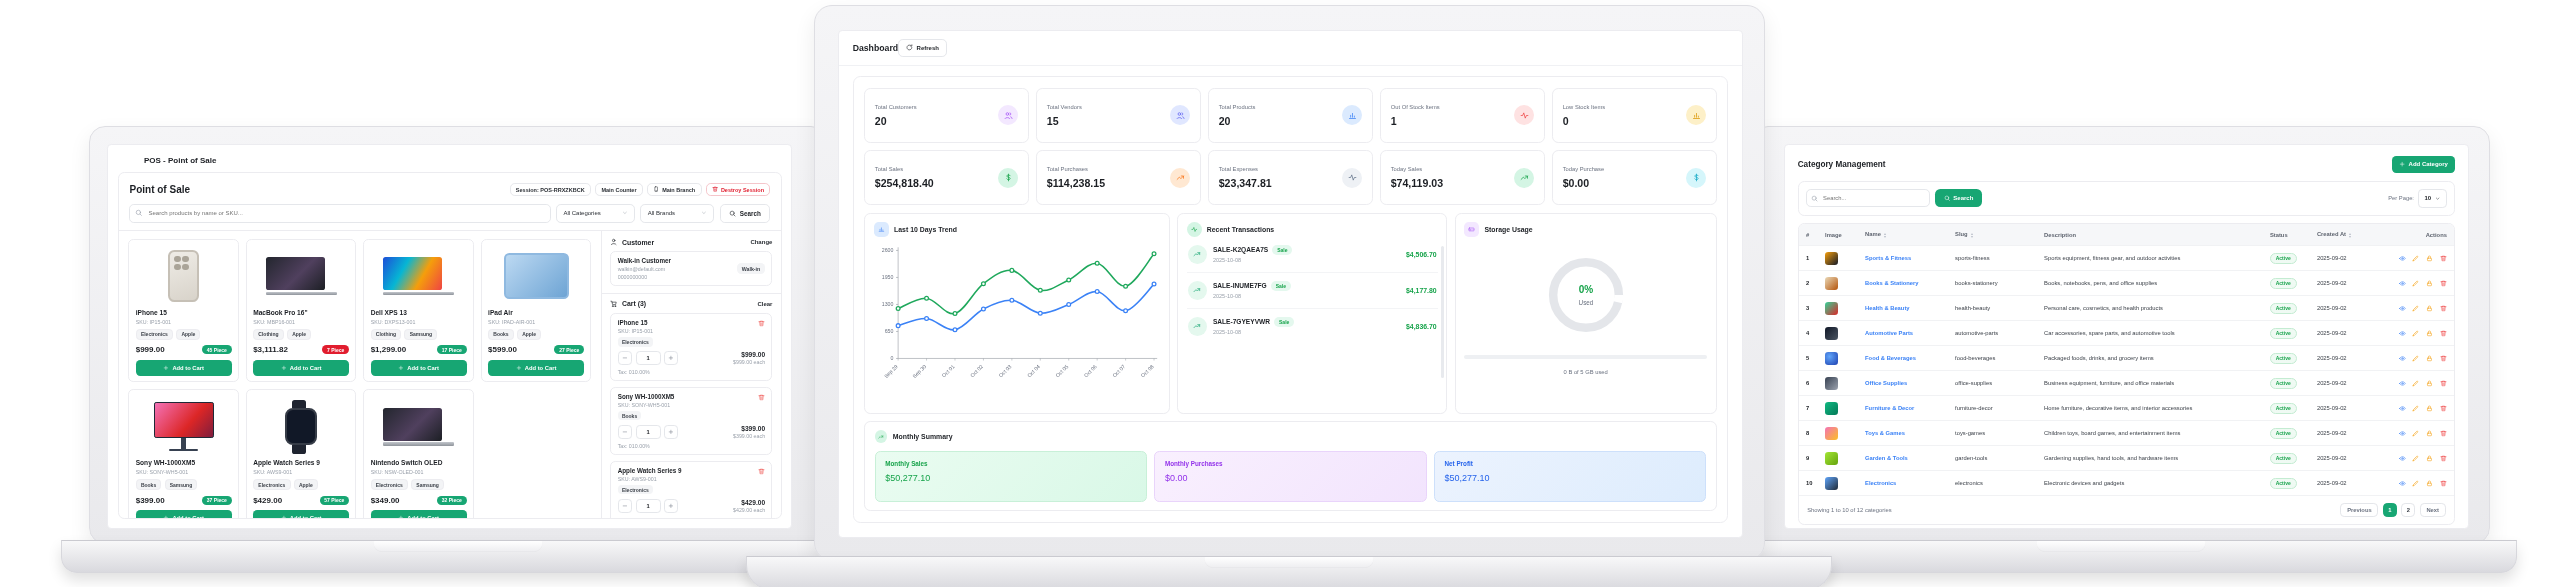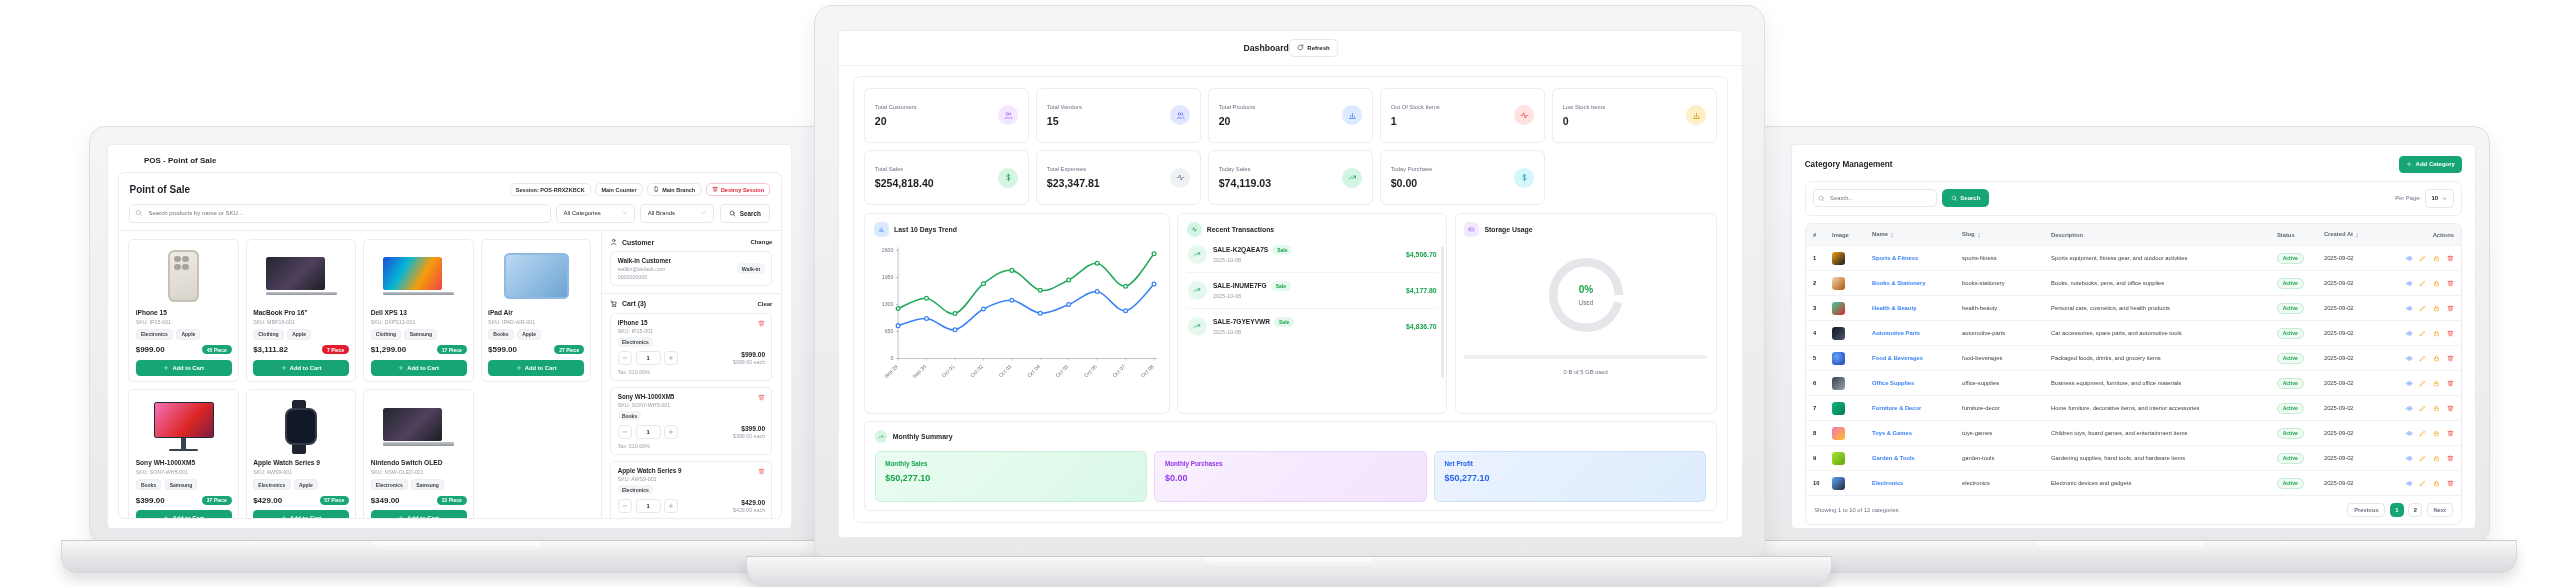--- a/index.html
+++ b/index.html
@@ -80,21 +80,21 @@
   .si-pods{width:38px;height:28.5px;background:#fbfbfc;border:0.5px solid #e2e2e6;border-radius:7.4px;position:relative;box-shadow:0 2.1px 4.2px rgba(0,0,0,.08);}
   .si-pods:before{content:"";position:absolute;top:-11.6px;left:6.3px;width:9.5px;height:13.7px;background:#fff;border:0.5px solid #e2e2e6;border-radius:4.2px;}
   .si-pods:after{content:"";position:absolute;top:-11.6px;left:21px;width:9.5px;height:13.7px;background:#fff;border:0.5px solid #e2e2e6;border-radius:4.2px;}
   .si-mon .scr{width:58px;height:34px;background:linear-gradient(130deg,#f472b6,#dc2626 60%,#7f1d3d);border:1.6px solid #1f2937;border-radius:2.1px;}
   .si-mon .st{width:5.3px;height:10.6px;background:#374151;margin:0 auto;}
   .si-mon .bs{width:28.5px;height:2.6px;background:#374151;border-radius:1.1px;margin:0 auto;}
   .si-watch{width:27.5px;height:33px;background:#111827;border-radius:8px;border:2.1px solid #363c47;position:relative;}
   .si-watch:before{content:"";position:absolute;top:-10.6px;left:4.8px;width:13.7px;height:8.5px;background:#1f2430;border-radius:2.6px 2.6px 0 0;}
   .si-watch:after{content:"";position:absolute;bottom:-10.6px;left:4.8px;width:13.7px;height:8.5px;background:#1f2430;border-radius:0 0 2.6px 2.6px;}
   
-  .dash-head{display:flex;justify-content:center;align-items:center;padding:8px 13.7px;border-bottom:0.5px solid #f0f1f4;}
+  .dash-head{display:flex;justify-content:flex-start;align-items:center;padding:8px 13.7px;border-bottom:0.5px solid #f0f1f4;}
   .dash-head h1{font-size:8.7px;margin:0;}
   .refresh-btn{display:inline-flex;align-items:center;gap:3.7px;border:0.5px solid #e5e7eb;border-radius:4.8px;background:#fff;padding:4.2px 6.9px;font-size:6px;font-weight:700;cursor:pointer;font-family:inherit;color:#1c1f24;}
   .dash-body{padding:10.6px 13.7px;}
   .dash-card{border:0.5px solid #ececf0;border-radius:7.4px;padding:10.6px;background:#fff;}
   .stats{display:grid;grid-template-columns:repeat(5,1fr);gap:7.4px;}
   .stats+.stats{margin-top:7.4px;}
   .stat{border:0.5px solid #ececf0;border-radius:6.3px;padding:8.5px 9.5px;display:flex;justify-content:space-between;align-items:center;height:55px;box-sizing:border-box;background:#fff;}
   .stat-label{font-size:5.8px;color:#6b7280;}
   .stat-value{font-size:10.6px;font-weight:800;margin-top:4.8px;}
   .icircle{width:20px;height:20px;border-radius:50%;display:flex;align-items:center;justify-content:center;}
@@ -116,21 +116,21 @@
   .tx-amt{margin-left:auto;font-size:6.9px;font-weight:800;color:#16a34a;}
   .sale-pill{background:#e4f8ee;color:#16a34a;}
   .tx-scroll{position:absolute;right:2.6px;top:32px;width:2.6px;height:132px;background:#e8eaee;border-radius:1.6px;}
   .donut-wrap{display:flex;justify-content:center;margin-top:13.7px;}
   .storage-bar{height:4.2px;border-radius:2.1px;background:#eef0f3;margin-top:15px;}
   .storage-cap{text-align:center;font-size:5.8px;color:#6b7280;margin-top:9.5px;}
   .monthly{border:0.5px solid #ececf0;border-radius:6.3px;padding:8.5px 9.5px;margin-top:7.4px;background:#fff;}
   .mo-grid{display:grid;grid-template-columns:repeat(3,1fr);gap:7.4px;margin-top:7.4px;}
   .mo-box{border-radius:5.3px;padding:8.5px 9.5px;height:51px;box-sizing:border-box;}
   .mo-label{font-size:6.3px;font-weight:700;}
-  .mo-val{font-size:9px;font-weight:700;margin-top:6.3px;}
+  .mo-val{font-size:9px;font-weight:400;margin-top:6.3px;}
   .mo-green{background:linear-gradient(135deg,#eafcf1,#d9f8e7);border:0.5px solid #c8f0d8;color:#16a34a;}
   .mo-purple{background:linear-gradient(135deg,#f9f0fe,#f2e4fd);border:0.5px solid #e9d4fb;color:#9333ea;}
   .mo-blue{background:linear-gradient(135deg,#ecf3fe,#ddecfd);border:0.5px solid #cde0fb;color:#2563eb;}
   .axis-txt{font-size:10px;fill:#6b7280;}
   
   .cat{padding:10.6px 12.7px;height:100%;box-sizing:border-box;}
   .cat-head{display:flex;justify-content:space-between;align-items:center;}
   .cat-head h1{font-size:8.2px;margin:0;}
   .add-btn{height:17px;padding:0 7.4px;font-size:6px;border-radius:4.2px;}
   .filter-card{border:0.5px solid #ececf0;border-radius:6.3px;padding:6.9px 7.4px;margin-top:8px;display:flex;align-items:center;gap:5.3px;background:#fff;}
@@ -456,21 +456,21 @@
         </div>
       </div>
     </div>
     <div class="base side-base" style="left:61px;top:540px;width:791px;height:31px;">
         <div class="notch"></div>
       </div>
   </div>
 
   <div>
     <div class="lid" style="left:1752px;top:126px;width:736px;height:416px;">
-      <div class="screen" style="left:38px;top:17.4px;width:683px;height:383px;">
+      <div class="screen" style="left:31px;top:17.4px;width:683px;height:383px;">
         <div class="cat">
           <div class="cat-head">
             <h1>Category Management</h1>
             <button class="green-btn add-btn">
               <svg class="ic" width="6.3" height="6.3" viewBox="0 0 24 24">
                   <path d="M12 5v14M5 12h14"></path>
                 </svg>
               <span>Add Category</span>
             </button>
           </div>
@@ -976,20 +976,32 @@
             <div class="stats" id="stats2">
                 <div class="stat">
                   <div>
                     <div class="stat-label">Total Sales</div>
                     <div class="stat-value">$254,818.40</div>
                   </div>
                   <span class="icircle th-green">
                     <svg viewBox="0 0 24 24" class="ic" width="9" height="9">
                       <path d="M12 3v18"></path>
                       <path d="M16.5 7.3c-.8-1.4-2.4-2.1-4.5-2.1-2.5 0-4.4 1.2-4.4 3.1 0 4.2 8.8 2.1 8.8 6.4 0 1.9-1.9 3.1-4.4 3.1-2.1 0-3.8-.8-4.6-2.2"></path>
+                    </svg>
+                  </span>
+                </div>
+                <div class="stat">
+                  <div>
+                    <div class="stat-label">Total Purchases</div>
+                    <div class="stat-value">$114,238.15</div>
+                  </div>
+                  <span class="icircle th-orange">
+                    <svg viewBox="0 0 24 24" class="ic" width="9" height="9">
+                      <path d="M3 17l6-6 4 4 7-7"></path>
+                      <path d="M14 8h6v6"></path>
                     </svg>
                   </span>
                 </div>
                 <div class="stat">
                   <div>
                     <div class="stat-label">Total Expenses</div>
                     <div class="stat-value">$23,347.81</div>
                   </div>
                   <span class="icircle th-slate">
                     <svg viewBox="0 0 24 24" class="ic" width="9" height="9">

